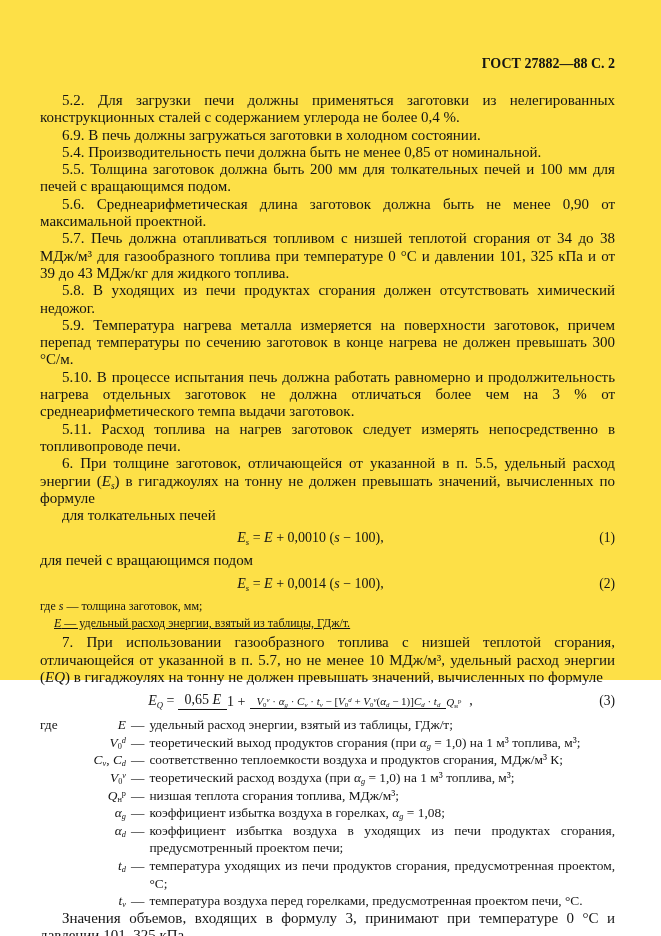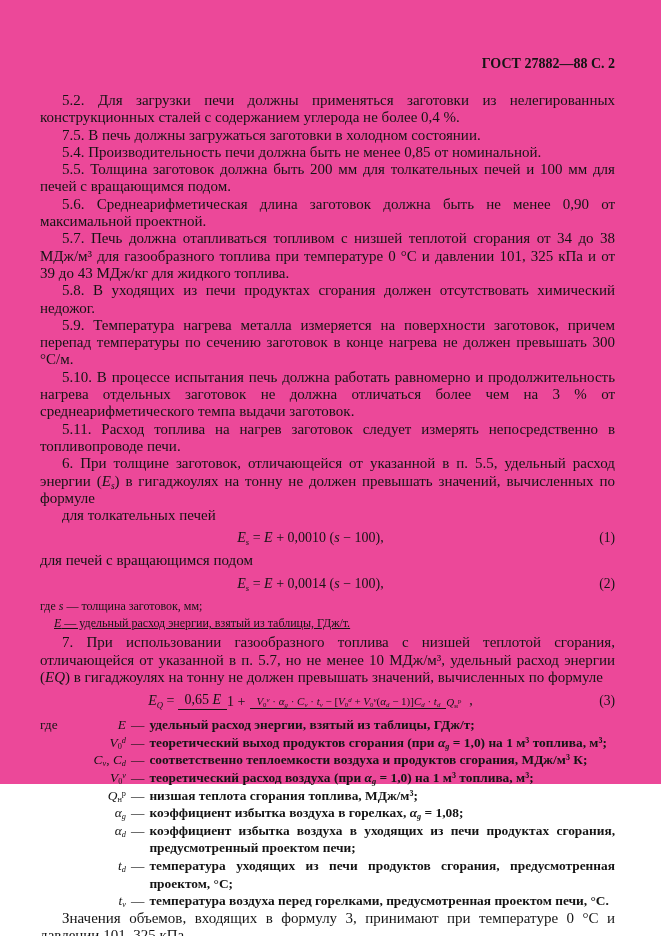--- a/index.html
+++ b/index.html
@@ -2,22 +2,22 @@
 <html><head>
 <meta charset="utf-8">
 <style>
   html,body{margin:0;padding:0;background:#ffffff;}
   body{
     width:661px;height:936px;overflow:hidden;
     font-family:"Liberation Serif","DejaVu Serif",serif;
     color:#141414;
     -webkit-font-smoothing:antialiased;
   }
-  .page{position:relative;width:661px;height:784px;box-sizing:border-box;
-        padding:56px 46px 0 40px;background:#ec4899;}
+  .page{position:relative;width:661px;height:680px;box-sizing:border-box;
+        padding:56px 46px 0 40px;background:#fde047;}
   .page-header{text-align:right;font-weight:bold;font-size:14px;line-height:16px;margin-bottom:20px;}
   .para{font-size:15px;line-height:17.3px;text-align:justify;margin:0;text-indent:22px;}
   .para.noindent{text-indent:0;}
   .rich i{font-style:italic;}
   sub,sup{font-size:0.62em;line-height:0;}
   sub{vertical-align:-0.3em;}
   sup{vertical-align:0.5em;}
   .it{font-style:italic;}
 
   
@@ -33,35 +33,35 @@
   .frac-sm{font-size:11px;}
   .den-row{display:inline-flex;align-items:center;gap:5px;}
   .eq3-comma{margin-left:4px;}
 
   
   .def-block{margin-top:2px;}
   .def-row{display:flex;font-size:13.4px;line-height:17.6px;}
   .def-sym{flex:none;width:86px;display:flex;justify-content:flex-end;align-items:baseline;white-space:nowrap;}
   .def-intro{margin-right:auto;}
   .def-dash{flex:none;padding:0 5px 0 5px;}
-  .def-desc{flex:1;text-align:justify;font-weight:bold;}
+  .def-desc{flex:1;text-align:justify;}
 
   .where-block{margin:2px 0 2px 0;}
   .where-line{font-size:12px;line-height:17.3px;margin:0;}
   .where-line.indented{margin-left:14px;text-decoration:underline;}
 </style>
 </head>
 <body>
 
 <div class="page">
 
   <div class="page-header">ГОСТ 27882—88 С. 2</div>
 
   <p class="para">5.2. Для загрузки печи должны применяться заготовки из нелегированных конструкционных сталей с содержанием углерода не более 0,4 %.</p>
-  <p class="para">7.5. В печь должны загружаться заготовки в холодном состоянии.</p>
+  <p class="para">6.9. В печь должны загружаться заготовки в холодном состоянии.</p>
   <p class="para">5.4. Производительность печи должна быть не менее 0,85 от номинальной.</p>
   <p class="para">5.5. Толщина заготовок должна быть 200 мм для толкательных печей и 100 мм для печей с вращающимся подом.</p>
   <p class="para">5.6. Среднеарифметическая длина заготовок должна быть не менее 0,90 от максимальной проектной.</p>
   <p class="para">5.7. Печь должна отапливаться топливом с низшей теплотой сгорания от 34 до 38 МДж/м³ для газообразного топлива при температуре 0 °С и давлении 101, 325 кПа и от 39 до 43 МДж/кг для жидкого топлива.</p>
   <p class="para">5.8. В уходящих из печи продуктах сгорания должен отсутствовать химический недожог.</p>
   <p class="para">5.9. Температура нагрева металла измеряется на поверхности заготовок, причем перепад температуры по сечению заготовок в конце нагрева не должен превышать 300 °С/м.</p>
   <p class="para">5.10. В процессе испытания печь должна работать равномерно и продолжительность нагрева отдельных заготовок не должна отличаться более чем на 3 % от среднеарифметического темпа выдачи заготовок.</p>
   <p class="para">5.11. Расход топлива на нагрев заготовок следует измерять непосредственно в топливопроводе печи.</p>
 
   <p class="para rich"><span>6. При толщине заготовок, отличающейся от указанной в п. 5.5, удельный расход энергии (</span><i>E</i><sub class="it">s</sub><span>) в гигаджоулях на тонну не должен превышать значений, вычисленных по формуле</span></p>

